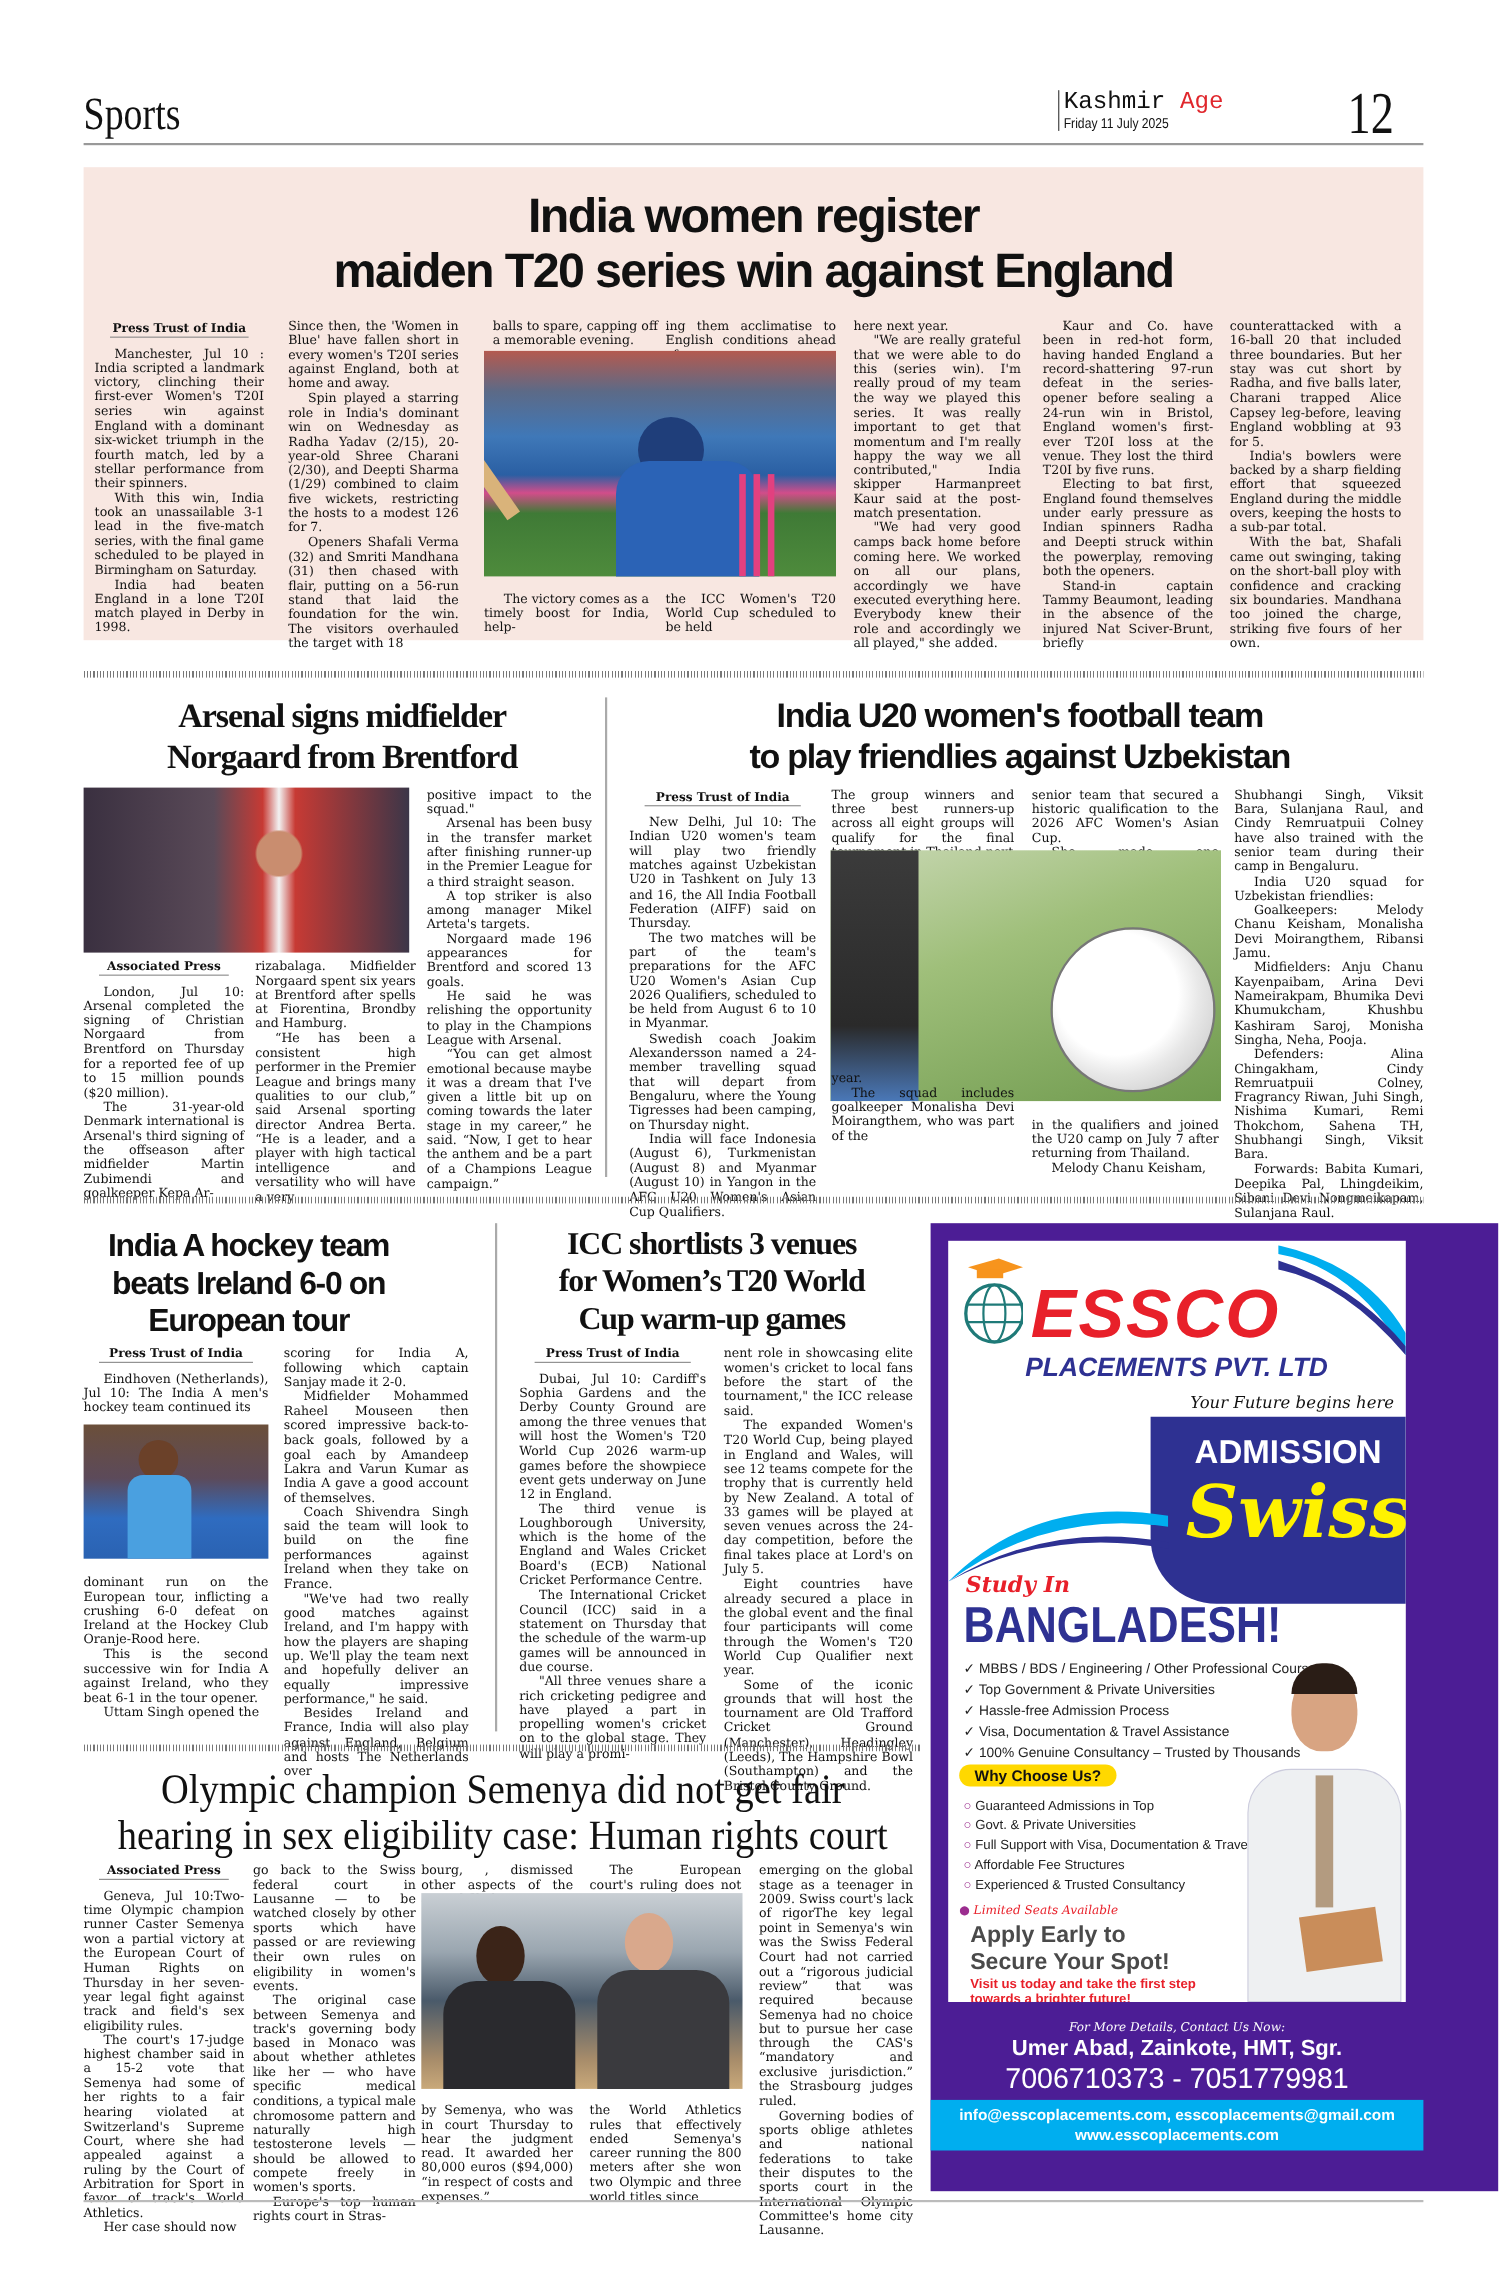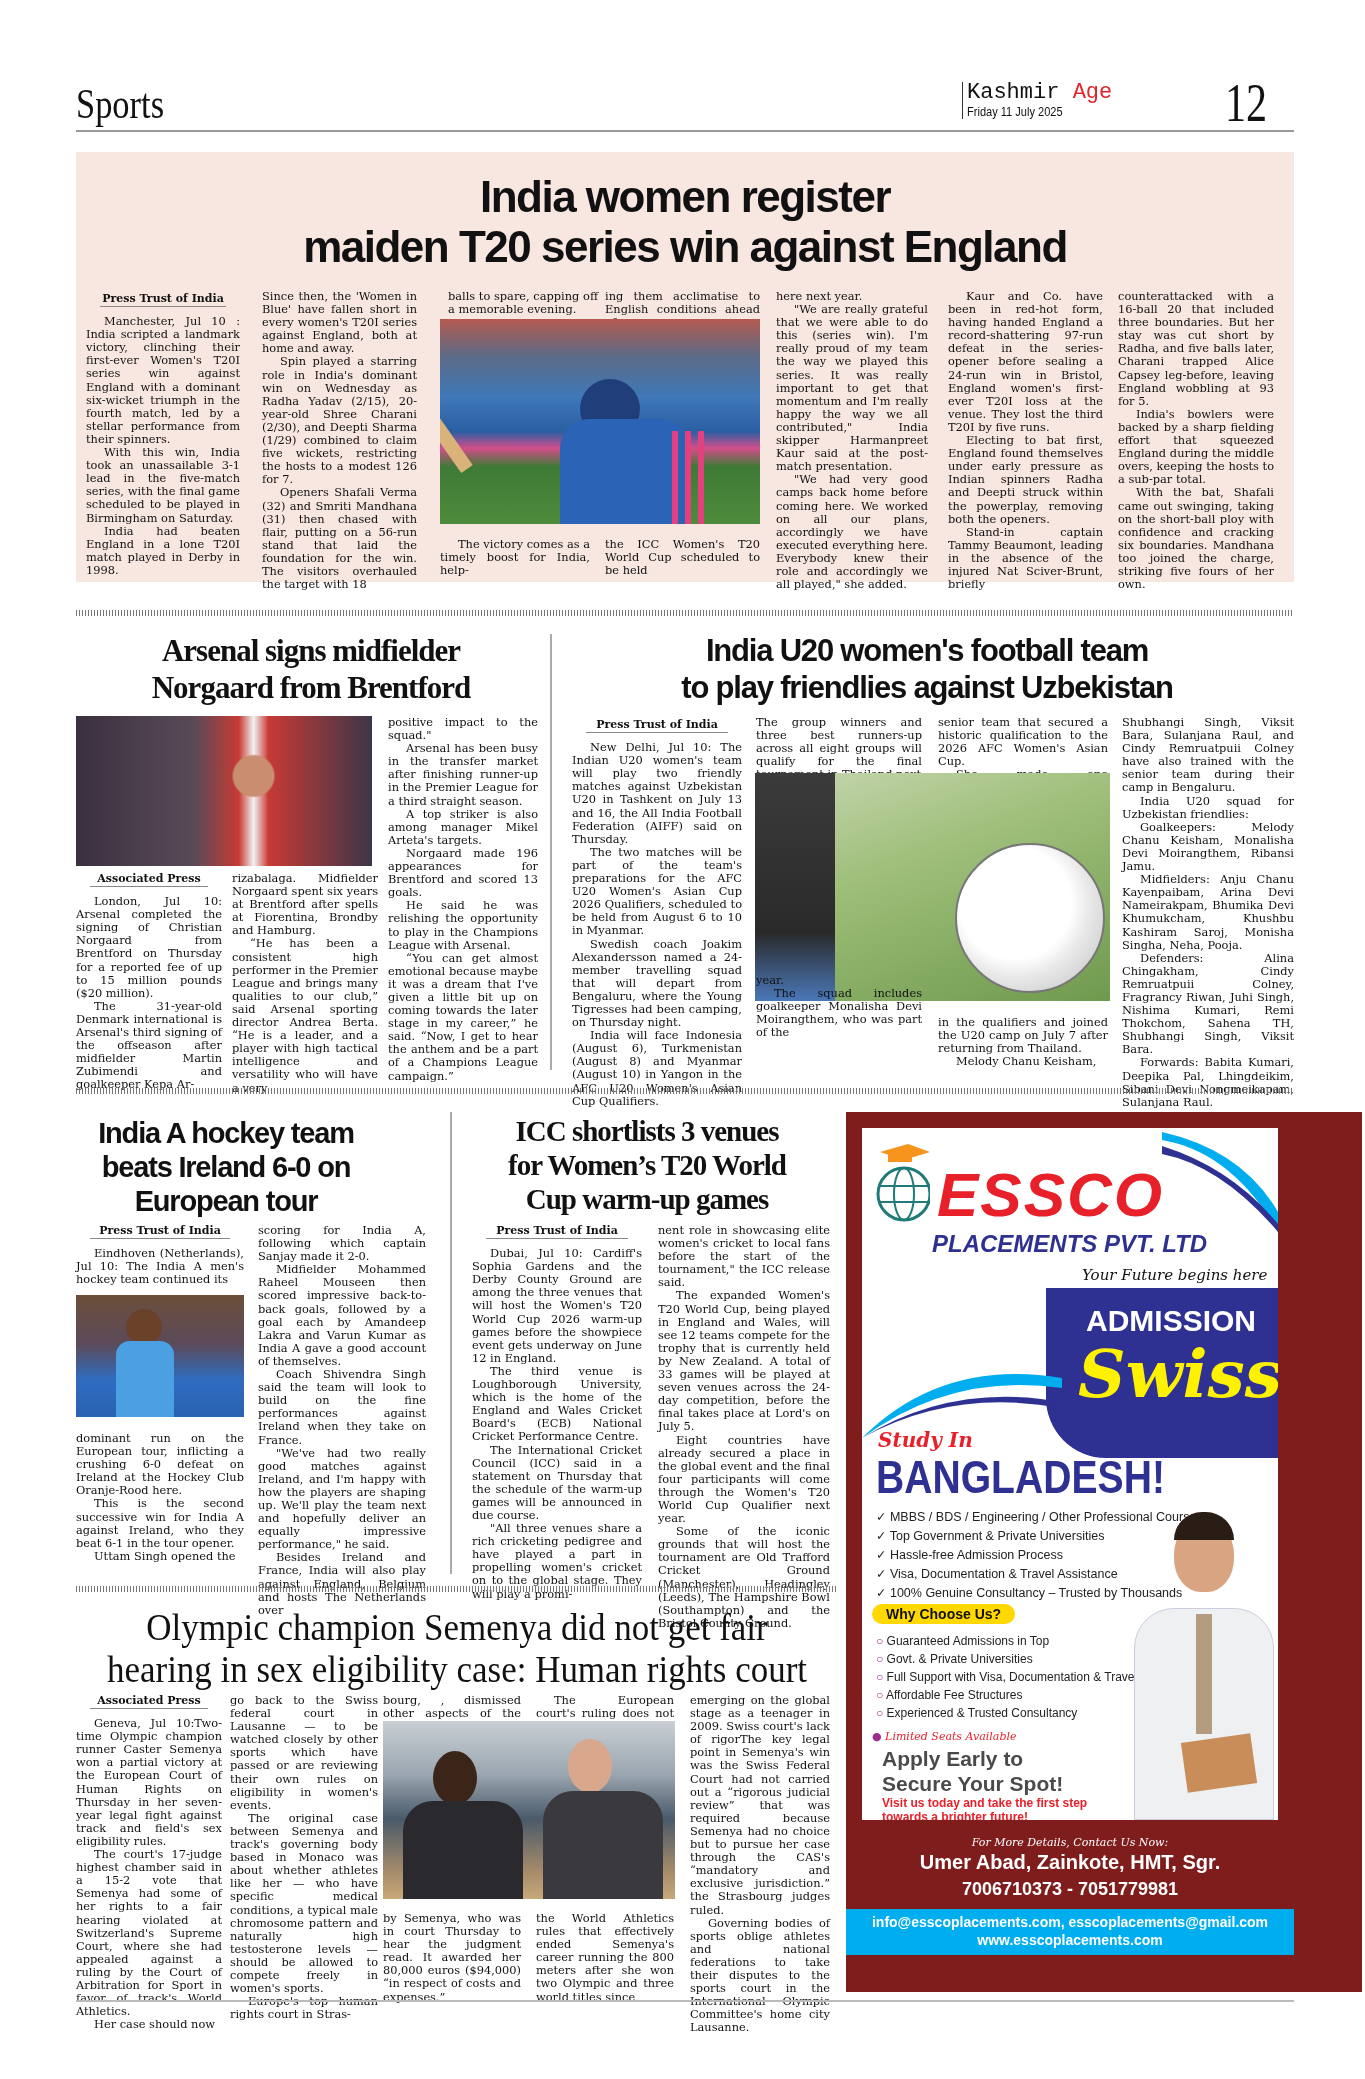--- a/index.html
+++ b/index.html
@@ -15,21 +15,21 @@
 .mast-logo .age{color:#e0262c}
 .mast-date{font-family:"Liberation Sans",sans-serif;font-size:13px;transform:scaleX(.85);transform-origin:left}
 .pageno{left:1225px;top:72px;font-family:"Liberation Serif",serif;font-size:54px;transform:scaleX(.78);transform-origin:left}
 .lead-box{left:76px;top:152px;width:1218px;height:430px;background:#f8e7e1}
 .lead-head{left:76px;top:172px;width:1218px;text-align:center;font-family:"Liberation Sans",sans-serif;font-weight:bold;font-size:44px;line-height:50px;letter-spacing:-1.5px}
 .dotrule{height:6px;background:repeating-linear-gradient(90deg,#777 0 1px,transparent 1px 3px)}
 .vrule{width:2px;background:#aaa}
 .photo{overflow:hidden}
 .h-serif{font-family:"Liberation Serif",serif;font-weight:bold;text-align:center;letter-spacing:-1px}
 .h-sans{font-family:"Liberation Sans",sans-serif;font-weight:bold;text-align:center;letter-spacing:-1.2px}
-.ad{left:846px;top:1112px;width:516px;height:880px;background:#7f1d1d}
+.ad{left:846px;top:1112px;width:516px;height:880px;background:#4c1d95}
 .ad-inner{position:absolute;left:16px;top:16px;width:416px;height:692px;background:#fff;overflow:hidden}
 .ad-foot{position:absolute;left:0;top:708px;width:448px;color:#fff;text-align:center;font-family:"Liberation Sans",sans-serif}
 </style>
 </head>
 <body>
 
 <div class="abs hdr-sports">Sports</div>
 <div class="abs masthead">
   <div class="mast-logo"><span>Kashmir</span> <span class="age">Age</span></div>
   <div class="mast-date">Friday 11 July 2025</div>
@@ -283,19 +283,19 @@
         <div>Secure Your Spot!</div>
     </div>
     <div class="abs" style="left:20px;top:668px;font-family:'Liberation Sans',sans-serif;font-weight:bold;font-size:12px;line-height:14px;color:#e8202a">
       <div>Visit us today and take the first step</div>
         <div>towards a brighter future!</div>
     </div>
   </div>
   <div class="ad-foot">
     <div style="margin-top:16px;font-family:'DejaVu Serif',serif;font-style:italic;font-size:11px">For More Details, Contact Us Now:</div>
     <div style="font-weight:bold;font-size:20px;line-height:26px">Umer Abad, Zainkote, HMT, Sgr.</div>
-    <div style="font-weight:bold;font-size:18px;line-height:28px">7006710373 - 7051779981</div>
+    <div style="font-weight:normal;font-size:26px;line-height:28px">7006710373 - 7051779981</div>
     <div style="margin-top:6px;background:#00aeef;padding:4px 0 6px;font-weight:bold;font-size:14px;line-height:18px">
       <div>info@esscoplacements.com, esscoplacements@gmail.com</div>
       <div>www.esscoplacements.com</div>
     </div>
   </div>
 </div>
 
 </body></html>

